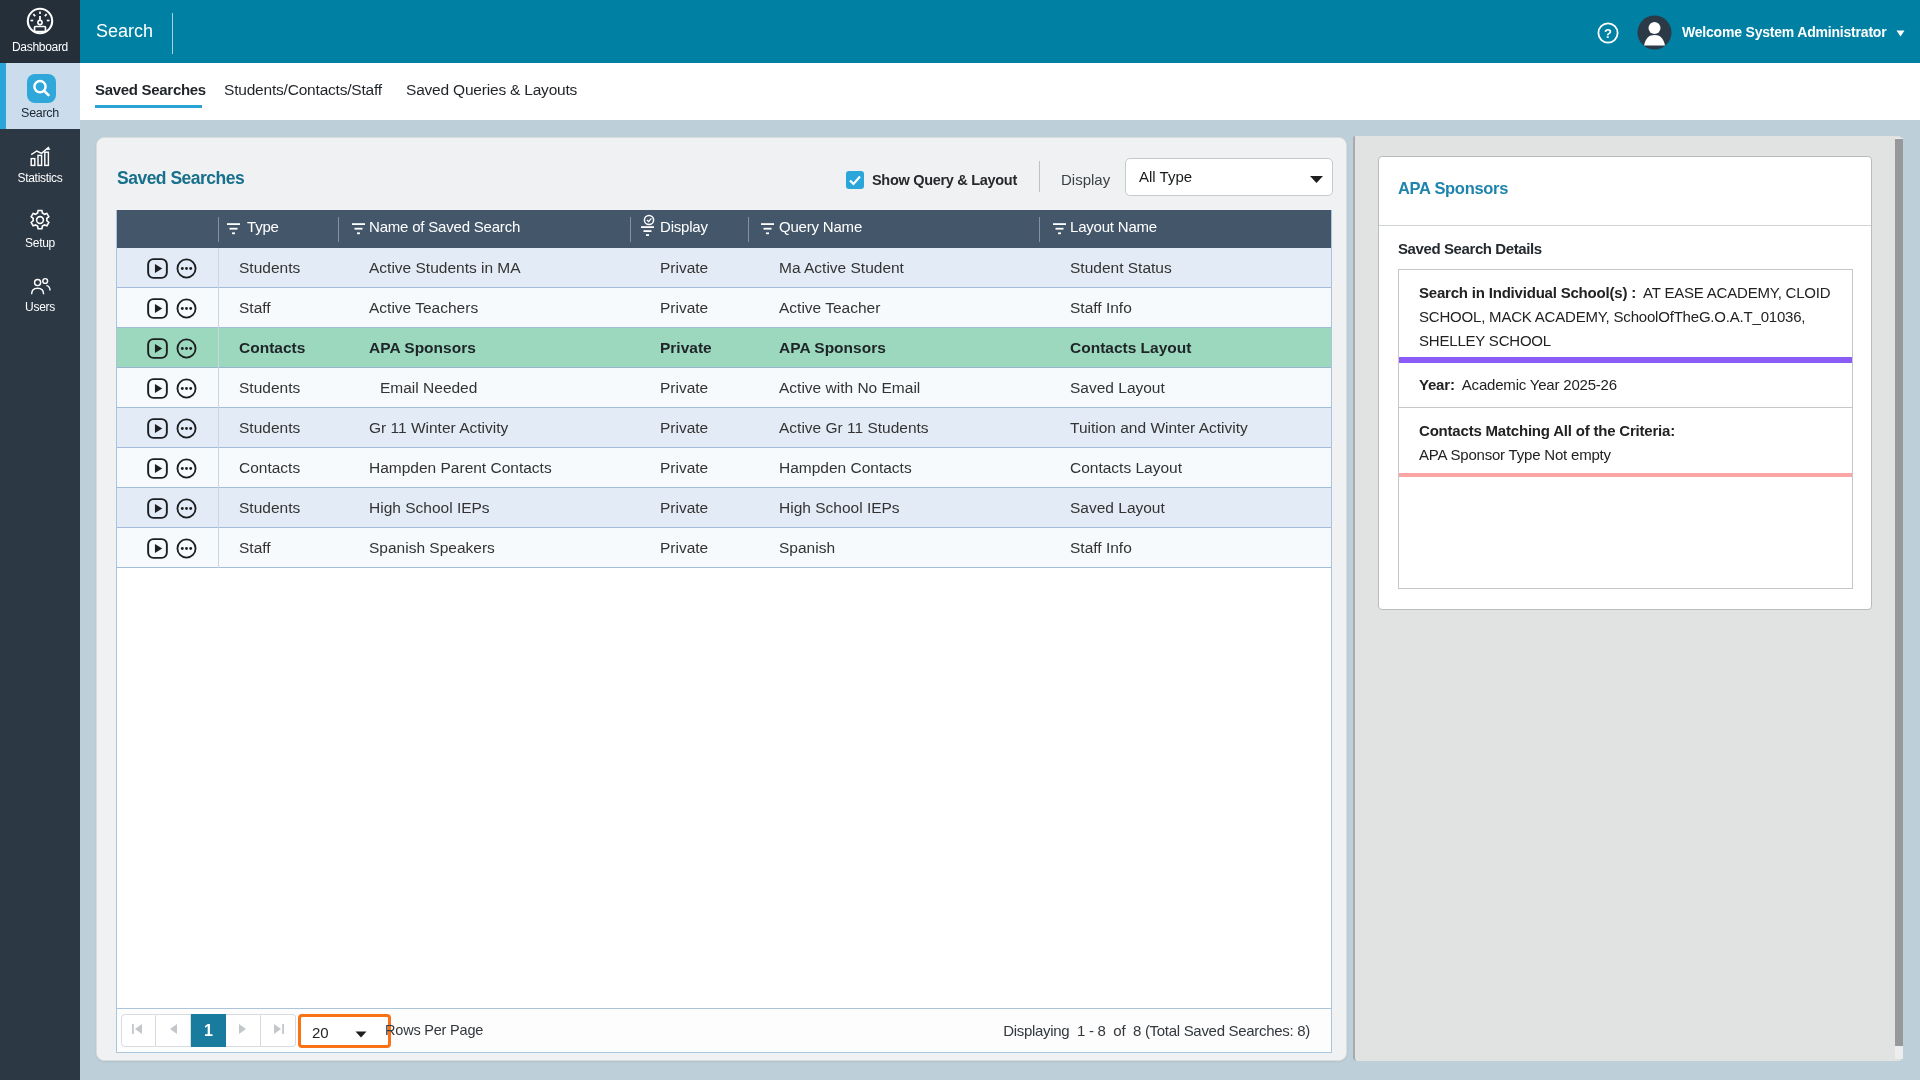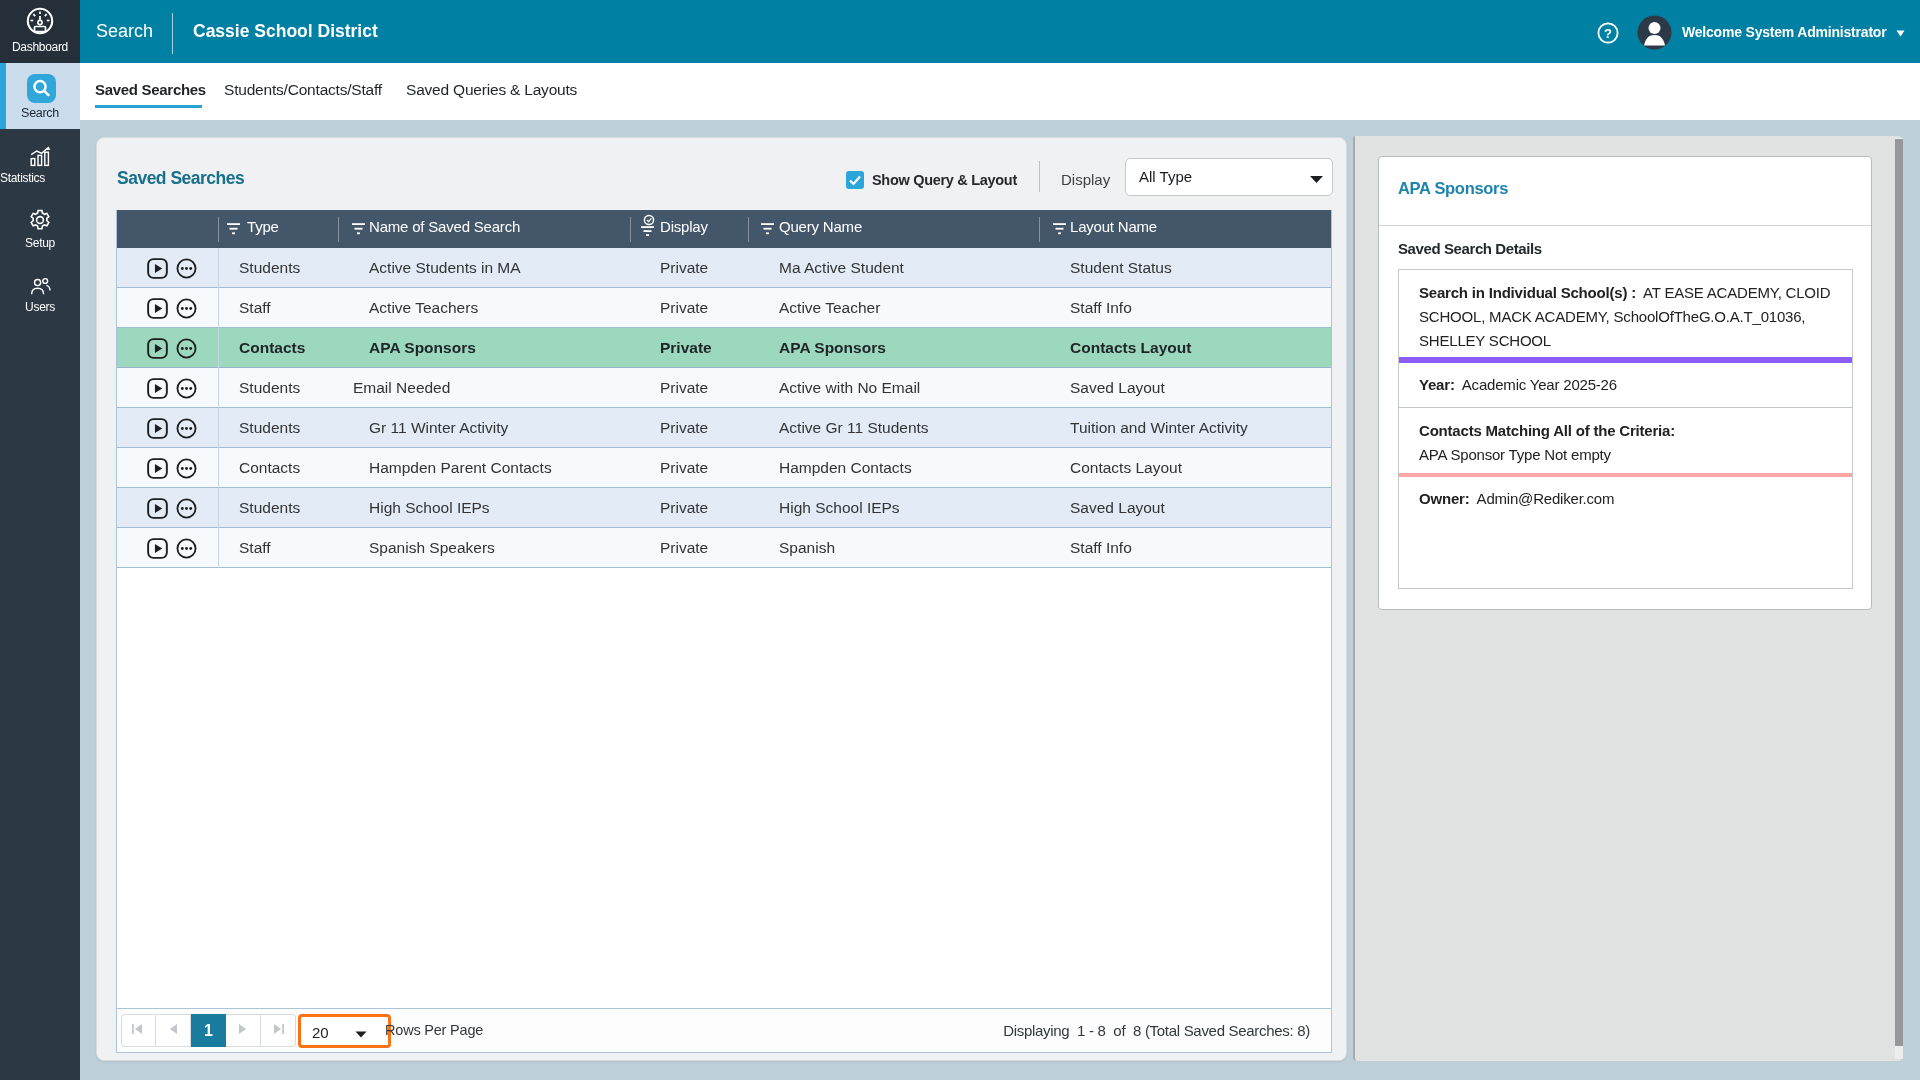--- a/index.html
+++ b/index.html
@@ -6,21 +6,20 @@
   html,body { width:1920px; height:1080px; overflow:hidden; }
   body { font-family:"Liberation Sans", sans-serif; position:relative; background:#bdd0da; }
   .abs { position:absolute; }
 </style>
 </head>
 <body>
 
 <div class="abs" style="left:80px; top:0; width:1840px; height:63px; background:#0080a3;">
   <div class="abs" style="left:16px; top:0; height:63px; line-height:63px; color:#fff; font-size:18px; font-weight:400;">Search</div>
   <div class="abs" style="left:92px; top:13px; width:1px; height:41px; background:rgba(255,255,255,0.65);"></div>
-  <div class="abs" style="left:113px; top:0; height:63px; line-height:63px; color:#fff; font-size:17.5px; font-weight:700;">Cassie School District</div>
 
   <svg class="abs" style="left:1516px; top:21px;" width="24" height="24" viewBox="0 0 24 24">
     <circle cx="12" cy="12" r="9.6" fill="none" stroke="#fff" stroke-width="1.8"></circle>
     <text x="12" y="16.6" text-anchor="middle" font-size="13" font-weight="600" fill="#fff" font-family="Liberation Sans">?</text>
   </svg>
 
   <svg class="abs" style="left:1557px; top:15px;" width="35" height="35" viewBox="0 0 35 35">
     <circle cx="17.5" cy="17.5" r="17" fill="#2c3a47"></circle>
     <circle cx="17.5" cy="13" r="6" fill="#fff"></circle>
     <path d="M7 30.5 C8.5 23 12 20 17.5 20 C23 20 26.5 23 28 30.5 Z" fill="#fff"></path>
@@ -70,21 +69,21 @@
 
   <svg class="abs" style="left:28px; top:145px;" width="24" height="24" viewBox="0 0 30 30">
     <g fill="none" stroke="#fff" stroke-width="1.8">
       <rect x="4" y="17" width="4.5" height="8.5"></rect>
       <rect x="12.5" y="13" width="4.5" height="12.5"></rect>
       <rect x="21" y="9" width="4.5" height="16.5"></rect>
       <polyline points="4,12 11,7.5 17,10.5 25,3.5"></polyline>
     </g>
     <path d="M25.5 1.5 l2.5 4.5 l-5 0.3 Z" fill="#fff"></path>
   </svg>
-  <div class="abs" style="left:0; top:171px; width:80px; color:#fff; font-size:12px; letter-spacing:-0.3px;">Statistics</div>
+  <div class="abs" style="left:0; top:171px; width:80px; text-align:center; color:#fff; font-size:12px; letter-spacing:-0.3px;">Statistics</div>
 
   <svg class="abs" style="left:28px; top:208px;" width="24" height="24" viewBox="0 0 24 24">
     <path fill="none" stroke="#fff" stroke-width="1.6" d="M13.9 2.5 l0.5 2.6 a7 7 0 0 1 2 1.2 l2.5-0.9 l1.9 3.3 l-2 1.7 a7 7 0 0 1 0 2.4 l2 1.7 l-1.9 3.3 l-2.5-0.9 a7 7 0 0 1-2 1.2 l-0.5 2.6 h-3.8 l-0.5-2.6 a7 7 0 0 1-2-1.2 l-2.5 0.9 l-1.9-3.3 l2-1.7 a7 7 0 0 1 0-2.4 l-2-1.7 l1.9-3.3 l2.5 0.9 a7 7 0 0 1 2-1.2 l0.5-2.6 Z"></path>
     <circle cx="12" cy="12" r="3.4" fill="none" stroke="#fff" stroke-width="1.6"></circle>
   </svg>
   <div class="abs" style="left:0; top:236px; width:80px; text-align:center; color:#fff; font-size:12px; letter-spacing:-0.3px;">Setup</div>
 
   <svg class="abs" style="left:28px; top:275px;" width="24" height="24" viewBox="0 0 30 30">
     <g fill="none" stroke="#fff" stroke-width="1.8">
       <circle cx="12" cy="9.5" r="3.8"></circle>
@@ -214,21 +213,21 @@
             <rect x="1.2" y="1.2" width="19.6" height="19.6" rx="5.5" fill="none" stroke="#1c1e20" stroke-width="2"></rect>
             <path d="M8.3 6.3 L16 11 L8.3 15.7 Z" fill="#1c1e20"></path>
           </svg>
           <svg class="abs" style="left:59px; top:9.5px;" width="21" height="21" viewBox="0 0 22 22">
             <circle cx="11" cy="11" r="9.5" fill="none" stroke="#1c1e20" stroke-width="1.9"></circle>
             <circle cx="6.6" cy="11" r="1.5" fill="#1c1e20"></circle>
             <circle cx="11" cy="11" r="1.5" fill="#1c1e20"></circle>
             <circle cx="15.4" cy="11" r="1.5" fill="#1c1e20"></circle>
           </svg>
           <div class="abs" style="left:122px; top:0; height:40px; line-height:40px;">Students</div>
-          <div class="abs" style="left:236px; top:0; height:32px; line-height:40px;">Email Needed</div>
+          <div class="abs" style="left:263px; top:0; height:32px; line-height:40px;">Email Needed</div>
           <div class="abs" style="left:543px; top:0; height:40px; line-height:40px;">Private</div>
           <div class="abs" style="left:662px; top:0; height:40px; line-height:40px;">Active with No Email</div>
           <div class="abs" style="left:953px; top:0; height:40px; line-height:40px;">Saved Layout</div>
         </div>
         <div class="abs" style="left:0; top:198px; width:1214px; height:40px; background:#e3ecf6; border-bottom:1px solid #a3bcd9; font-weight:400; color:#333; font-size:15.5px;">
           <svg class="abs" style="left:30px; top:10px;" width="21" height="21" viewBox="0 0 22 22">
             <rect x="1.2" y="1.2" width="19.6" height="19.6" rx="5.5" fill="none" stroke="#1c1e20" stroke-width="2"></rect>
             <path d="M8.3 6.3 L16 11 L8.3 15.7 Z" fill="#1c1e20"></path>
           </svg>
           <svg class="abs" style="left:59px; top:9.5px;" width="21" height="21" viewBox="0 0 22 22">
@@ -323,21 +322,20 @@
   <div class="abs" style="left:540px; top:3px; width:8px; height:907px; background:#96989a;"></div>
 
   <div class="abs" style="left:23px; top:20px; width:494px; height:454px; background:#fff; border:1px solid #b9bcbd; border-radius:4px;">
     <div class="abs" style="left:19px; top:22px; font-size:16.5px; font-weight:700; color:#1e84ac; letter-spacing:-0.3px;">APA Sponsors</div>
     <div class="abs" style="left:0; top:68px; width:492px; height:1px; background:#d0d3d4;"></div>
     <div class="abs" style="left:19px; top:83px; font-size:15px; font-weight:700; color:#24292e; letter-spacing:-0.4px;">Saved Search Details</div>
     <div class="abs" style="left:19px; top:112px; width:455px; height:320px; border:1px solid #c5c8c9; font-size:15px; color:#222; letter-spacing:-0.2px;">
       <div style="padding:11px 0 0 20px; line-height:24px; border-bottom:6px solid #8b5cf6; height:93px; white-space:nowrap; overflow:hidden;"><b>Search in Individual School(s) :</b>&nbsp; AT EASE ACADEMY, CLOID<br>SCHOOL, MACK ACADEMY, SchoolOfTheG.O.A.T_01036,<br>SHELLEY SCHOOL</div>
       <div style="padding:10px 0 0 20px; line-height:24px; border-bottom:1px solid #c5c8c9; height:45px;"><b>Year:</b>&nbsp; Academic Year 2025-26</div>
       <div style="padding:11px 0 0 20px; line-height:24px; border-bottom:4px solid #fca5a5; height:69px;"><b>Contacts Matching All of the Criteria:</b><br>APA Sponsor Type Not empty</div>
-      <div style="padding:10px 0 0 20px; line-height:24px; height:44px;"><b>Owner:</b>&nbsp; Admin@Rediker.com</div>
     </div>
   </div>
 </div>
 
 <svg class="abs" style="left:131px; top:1022px;" width="14" height="14" viewBox="0 0 14 14">
     <rect x="1" y="2" width="1.8" height="10" fill="#c3c7ca"></rect>
     <path d="M11 2 L11 12 L4 7 Z" fill="#c3c7ca"></path>
   </svg>
 <svg class="abs" style="left:166px; top:1022px;" width="14" height="14" viewBox="0 0 14 14">
     <path d="M11 2 L11 12 L4 7 Z" fill="#c3c7ca"></path>

